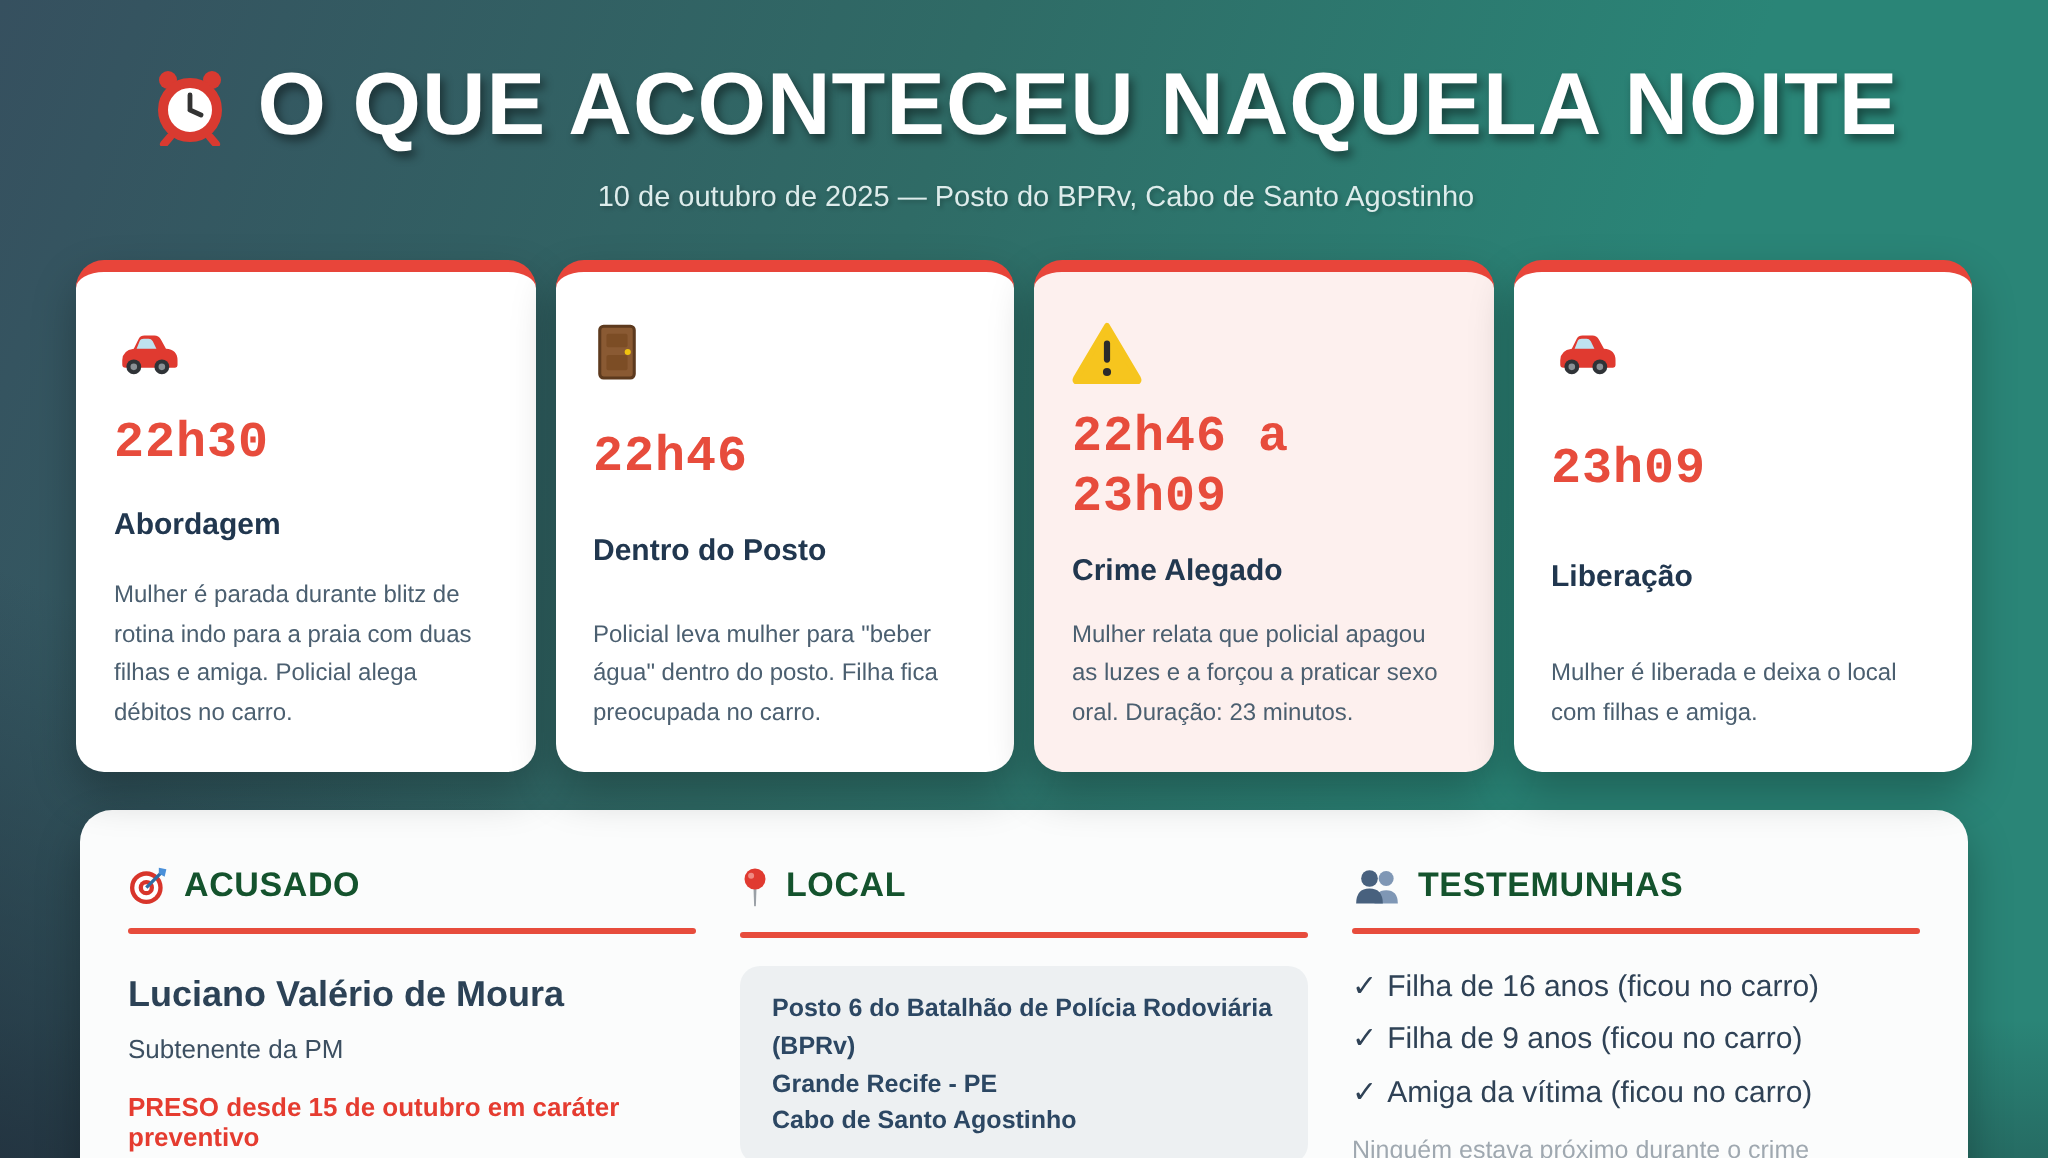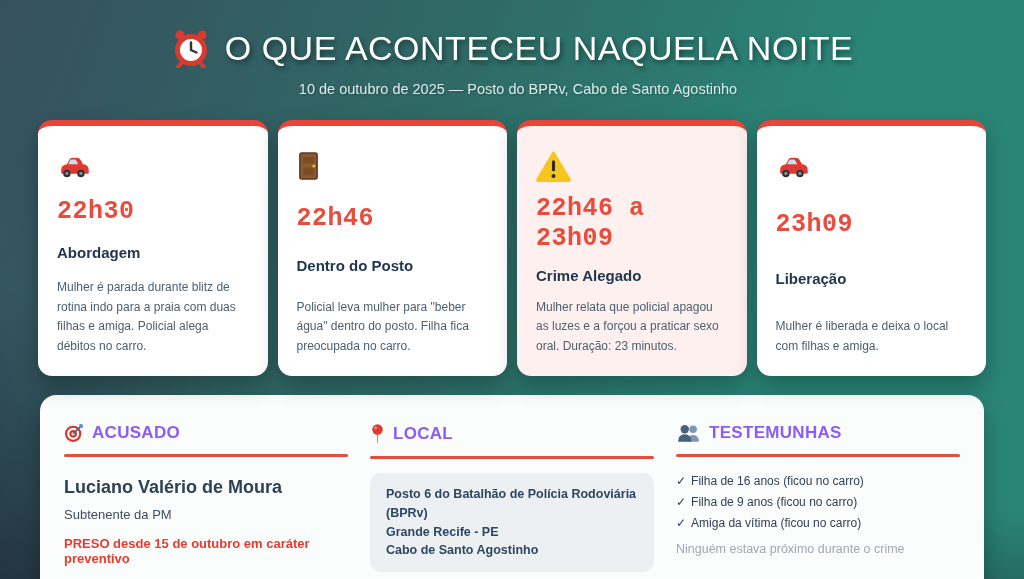--- a/index.html
+++ b/index.html
@@ -8,21 +8,21 @@
     font-family:"Liberation Sans", sans-serif;
     background:
       linear-gradient(25deg, rgba(34,48,62,.85) 0%, rgba(34,48,62,0) 28%),
       linear-gradient(to top, rgba(30,60,62,.35) 0%, rgba(30,60,62,0) 12%),
       linear-gradient(110deg, #36505f 0%, #2f6b66 40%, #2a8577 72%, #2a8577 100%);
   }
   
   .header { text-align:center; padding-top:28px; }
   .title-row { display:flex; align-items:center; justify-content:center; gap:14px; }
   .title {
-    color:#ffffff; font-size:34px; font-weight:normal; letter-spacing:.5px;
+    color:#ffffff; font-size:44px; font-weight:bold; letter-spacing:.5px;
     text-shadow:2px 3px 5px rgba(0,0,0,.45);
   }
   .subtitle { color:#ddeceb; font-size:14.5px; margin-top:13px; text-shadow:1px 1px 2px rgba(0,0,0,.25);margin-left:12px; }
   
   .timeline { display:flex; gap:10px; margin:23px 38px 0 38px;border-radius:26px; }
   .card {
     flex:1; height:256px; background:#ffffff;
     border-top:6px solid #e8453a; border-radius:14px;
     box-shadow:0 10px 22px rgba(0,0,0,.28);
     padding:24px 19px 20px 19px;
@@ -37,30 +37,30 @@
   .card-title { font-size:15px; font-weight:bold; color:#21374f; line-height:1.3; }
   .card-text { font-size:12px; color:#4b5f70; line-height:1.62; }
   
   .panel {
     margin:19px 40px 0 40px; background:#fbfcfc; border-radius:16px;
     box-shadow:0 10px 22px rgba(0,0,0,.28);
     padding:28px 24px 22px 24px;
     display:grid; grid-template-columns:1fr 1fr 1fr; gap:22px;
     min-height:166px;
   }
-  .col-heading { display:flex; align-items:center; gap:8px; font-size:17px; font-weight:bold; color:#8b5cf6; letter-spacing:.3px; }
+  .col-heading { display:flex; gap:8px; font-size:17px; font-weight:bold; color:#14532d; letter-spacing:.3px; }
   .red-rule { height:3px; background:#e74c3c; border:none; border-radius:2px; margin:11px 0 14px 0; }
   .accused-name { font-size:18px; font-weight:bold; color:#2c4256; line-height:1.8; }
   .accused-line { font-size:13px; color:#3c4f61; line-height:1.8; }
   .accused-status { font-size:13px; font-weight:bold; color:#e53c30; margin-top:9px; }
   .location-box {
     background:#edf0f2; border-radius:10px; padding:12px 16px;
     font-size:12.5px; font-weight:bold; color:#2c4763; line-height:1.5;
   }
-  .witness-item { font-size:12px; color:#2f4256; line-height:1.75; }
+  .witness-item { font-size:15px; color:#2f4256; line-height:1.75; }
   .witness-check { margin-right:5px; }
   .witness-note { font-size:12.5px; color:#9fa8b0; margin-top:8px; }
   svg { display:block; }
 </style>
 </head>
 <body>
 
 <div class="header">
   <div class="title-row">
     <span>

